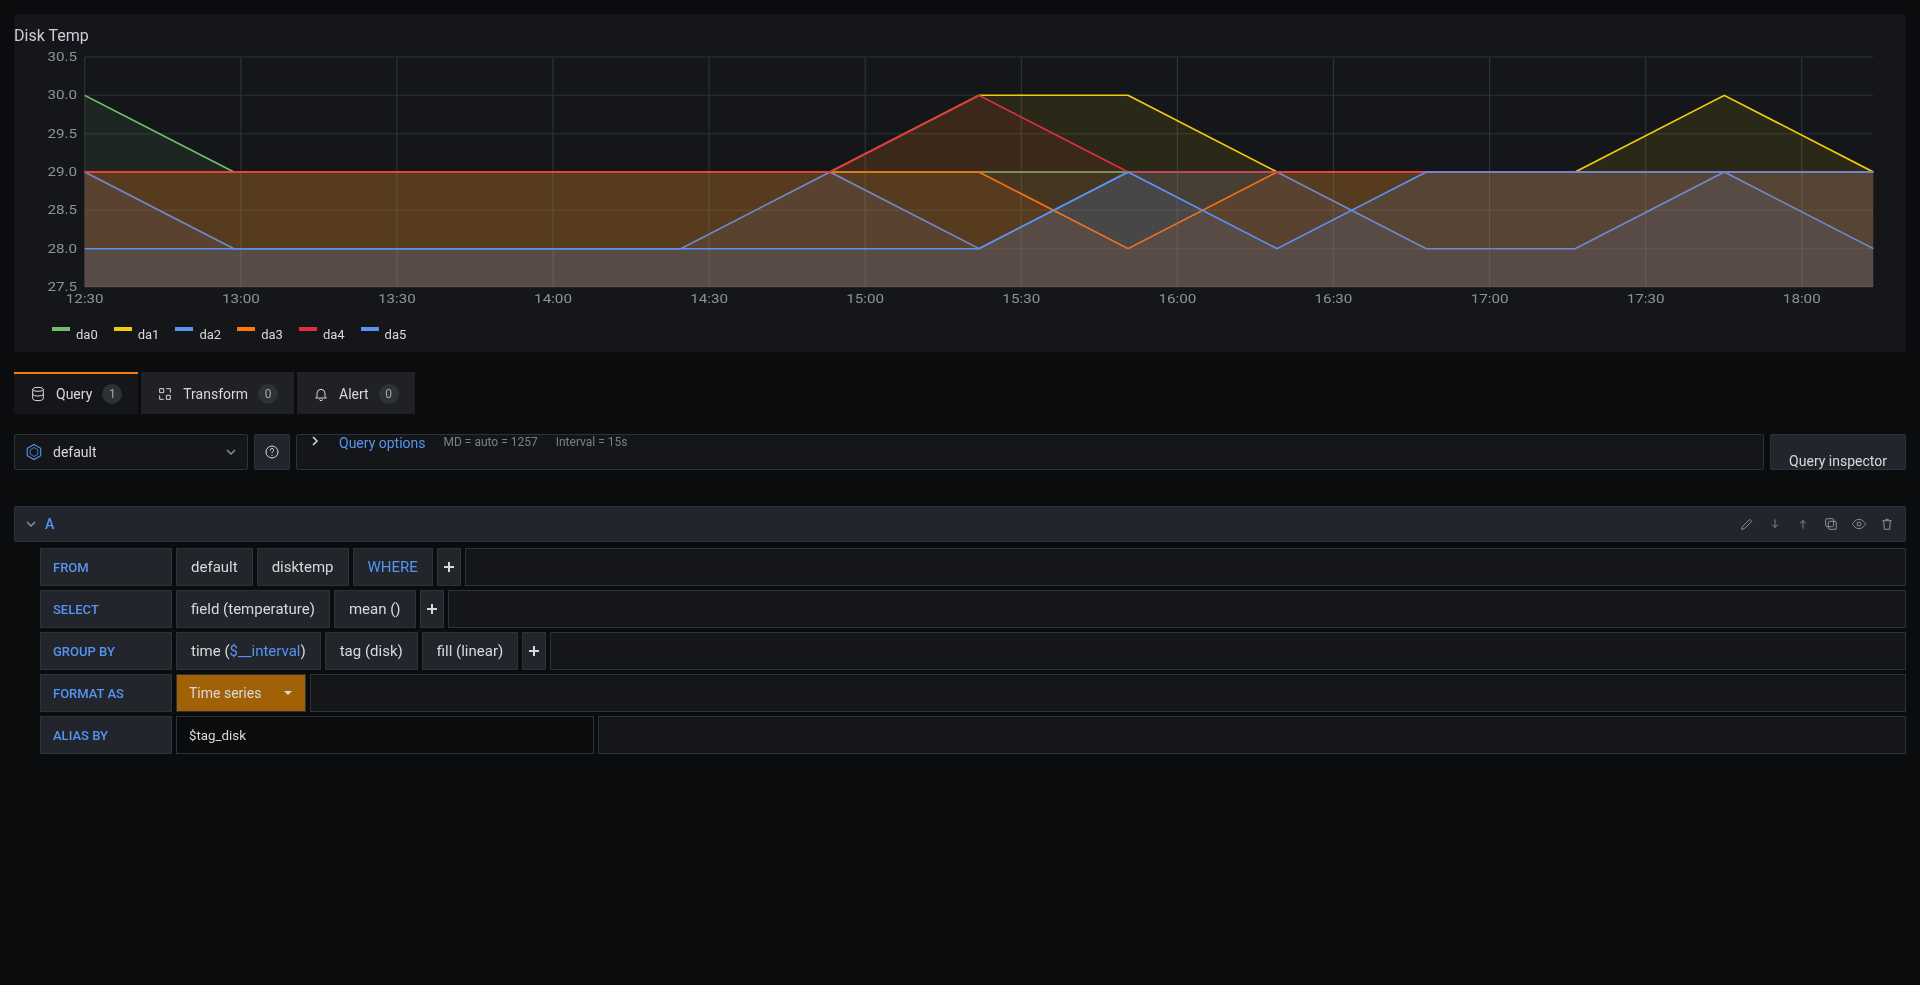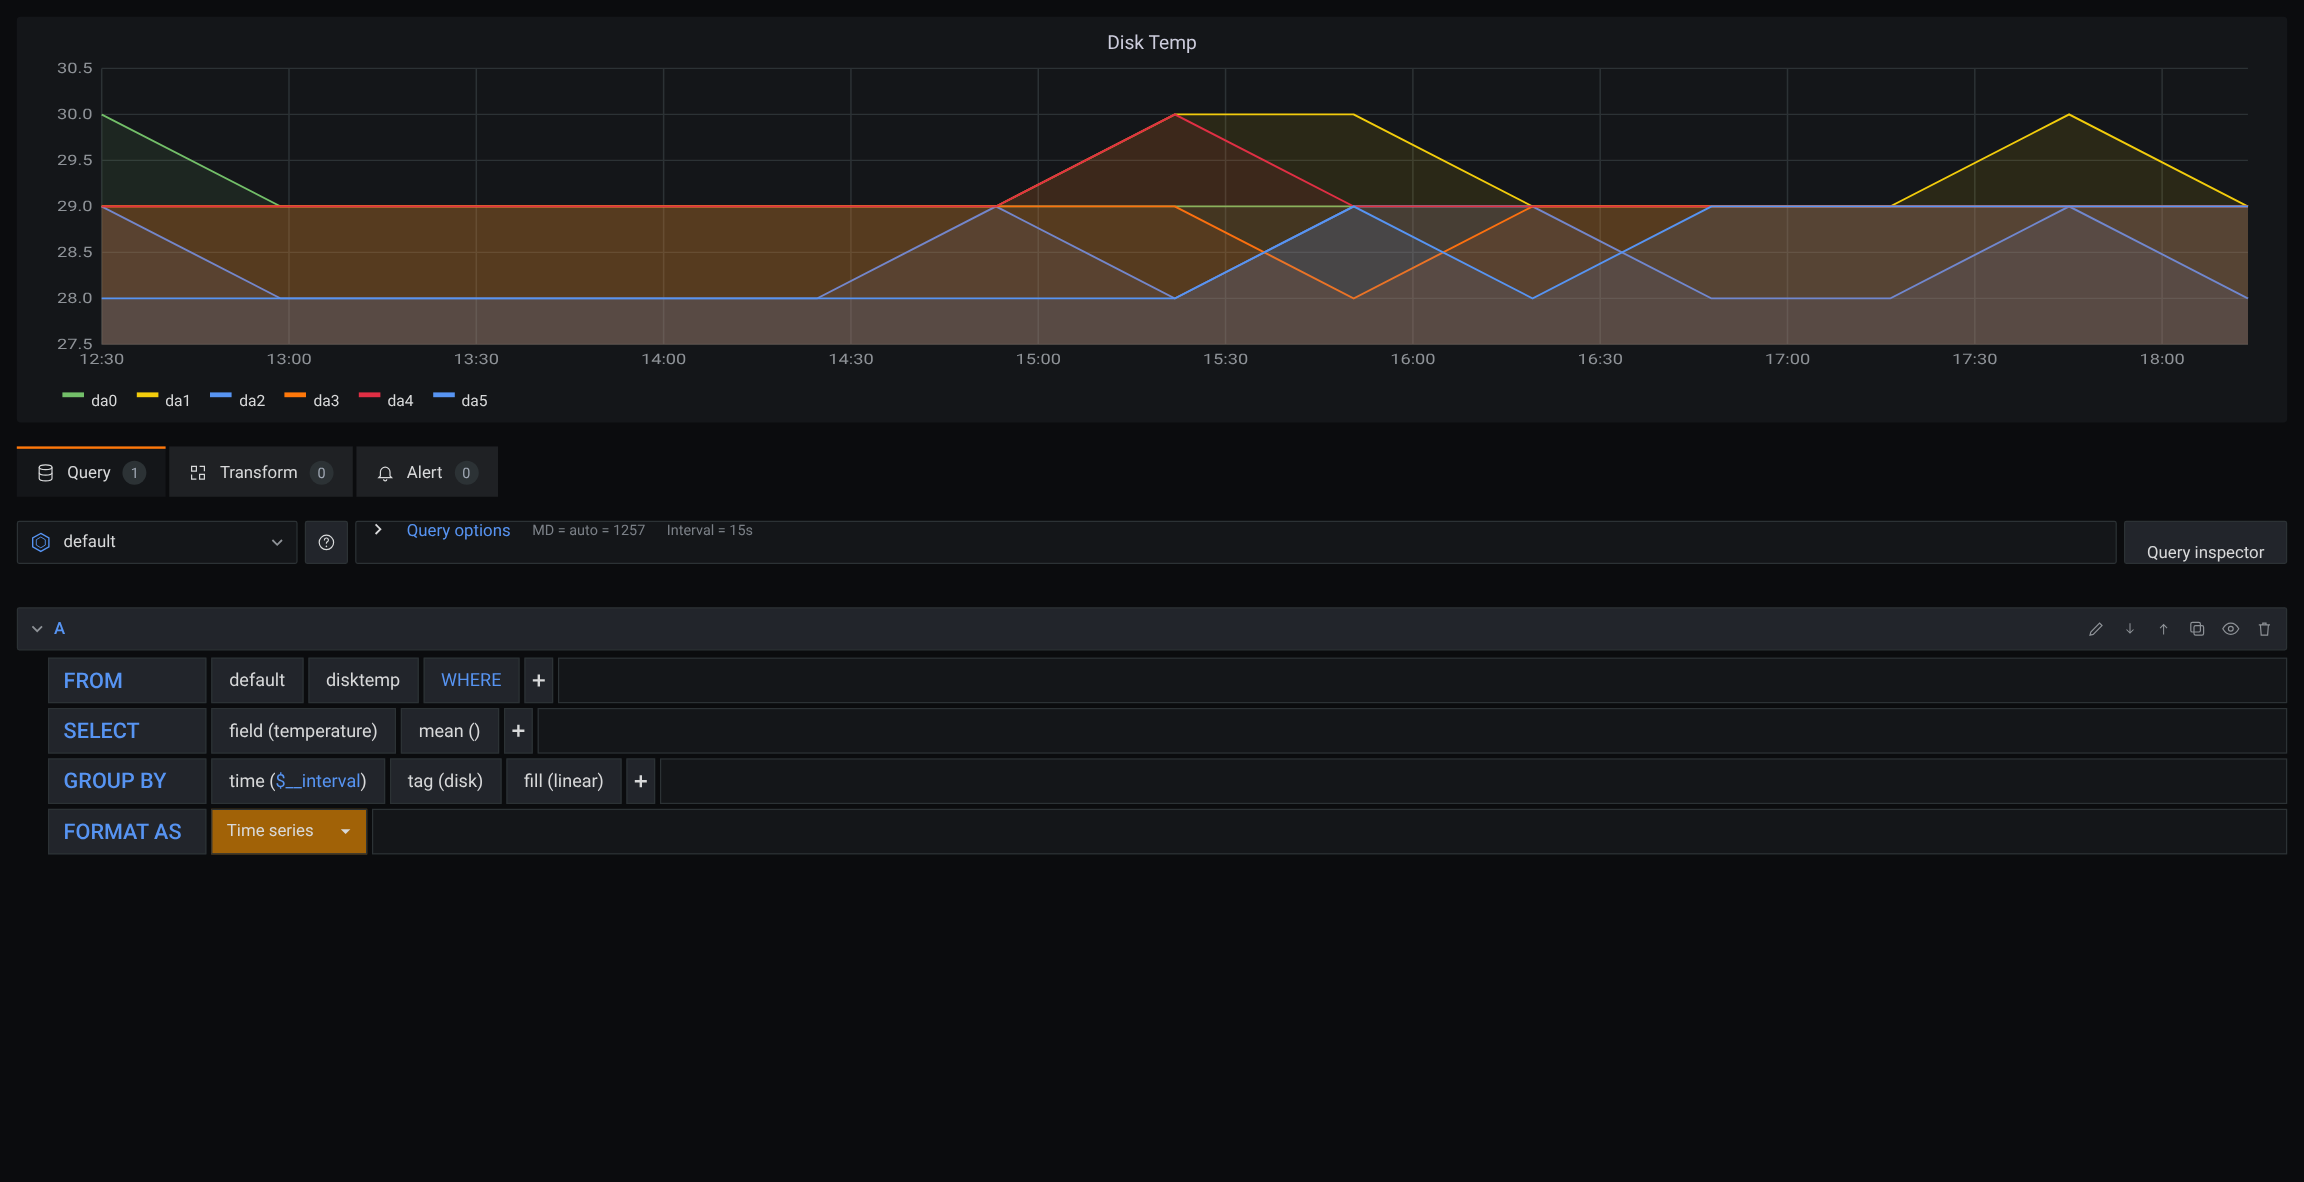--- a/index.html
+++ b/index.html
@@ -15,21 +15,21 @@
     --yellow:#f2cc0c;
     --cyan:#5794f2;
     --orange:#ff780a;
     --red:#e02f44;
     --blue:#5794f2;
   }
   *{box-sizing:border-box;font-family:Roboto,Helvetica,Arial,sans-serif}
   body{margin:0;background:var(--bg);color:var(--text);font-size:14px}
   .page{padding:14px}
   .panel{background:var(--panel);border-radius:3px;padding:6px 0 10px 0;margin-bottom:20px}
-  .panel-title{text-align:center;font-size:16px;color:#ccccdc;padding:6px 0 2px 0}
+  .panel-title{text-align:left;font-size:16px;color:#ccccdc;padding:6px 0 2px 0}
   .chart-wrap{padding:0 20px 0 20px}
   .legend{display:flex;gap:16px;padding:10px 0 0 38px;align-items:center}
   .legend-item{display:flex;align-items:flex-start;gap:6px;color:var(--text);font-size:13px}
   .swatch{width:18px;height:4px;border-radius:0}
   .tabs{display:flex;margin-bottom:20px}
   .tab{display:flex;align-items:center;gap:10px;padding:10px 16px;background:var(--panel2);margin-right:3px;border-top:2px solid transparent;cursor:pointer;color:var(--text)}
   .tab .icon{width:16px;height:16px;display:flex;align-items:center;justify-content:center;color:var(--text)}
   .tab.active{border-top:2px solid #ff780a;background:var(--panel)}
   .badge{background:#2c3235;border-radius:10px;min-width:20px;height:20px;display:inline-flex;align-items:center;justify-content:center;font-size:12px;color:#9fa7b3}
   .row{display:flex;gap:6px;align-items:stretch;margin-bottom:4px}
@@ -41,21 +41,21 @@
   .qopts .lbl{color:var(--accent)}
   .mut{color:var(--muted);font-size:12px}
   .insp-btn{height:36px;padding:0 18px;display:flex;align-items:flex-end;background:var(--panel3);border:1px solid var(--border);border-radius:2px;cursor:pointer}
   .query-block{margin-top:36px}
   .q-header{height:36px;display:flex;align-items:center;background:var(--panel3);border:1px solid var(--border);border-radius:2px;padding:0 10px}
   .q-header .letter{color:var(--accent);margin-left:8px;font-weight:500}
   .q-actions{margin-left:auto;display:flex;gap:12px;color:#8e9297}
   .q-actions .ic{width:16px;height:16px;cursor:pointer;display:flex;align-items:center;justify-content:center}
   .q-body{padding-top:6px;padding-left:26px}
   .segment-row{display:flex;gap:4px;margin-bottom:4px}
-  .seg-label{height:38px;min-width:132px;display:flex;align-items:center;background:var(--panel3);border:1px solid var(--border);padding:0 12px;color:var(--accent);font-size:18px;font-weight:500}
+  .seg-label{height:38px;min-width:132px;display:flex;align-items:center;background:var(--panel3);border:1px solid var(--border);padding:0 12px;color:var(--accent);font-size:13px;font-weight:500}
   .seg{height:38px;display:flex;align-items:center;background:var(--panel3);border:1px solid var(--border);padding:0 14px;color:var(--text);font-size:15px;cursor:pointer;white-space:pre}
   .seg .kw{color:var(--accent)}
   .seg-plus{width:24px;justify-content:center;padding:0;font-weight:bold}
   .seg-fill{flex:1;background:var(--panel);border:1px solid var(--border);cursor:default}
   .select{height:38px;display:flex;align-items:center;background:#a16207;border:1px solid var(--border);padding:0 12px;min-width:130px;cursor:pointer}
   .input{height:38px;background:#0b0c0e;border:1px solid var(--border);padding:0 12px;color:var(--text);min-width:418px}
   svg{display:block}
   .chev{width:12px;height:12px}
 </style>
 </head>
@@ -307,16 +307,21 @@
           <span>Time series</span>
           <span style="margin-left:auto">
             <svg width="10" height="10" viewBox="0 0 10 10">
                 <path d="M1 3 L5 7 L9 3" fill="#d8d9da"></path>
               </svg>
           </span>
         </div>
         <div class="seg seg-fill"></div>
       </div>
 
+      <div class="segment-row">
+        <div class="seg-label">ALIAS BY</div>
+        <input class="input" value="$tag_disk" style="">
+        <div class="seg seg-fill"></div>
+      </div>
     </div>
   </div>
 
 </div>
 
 </body></html>

